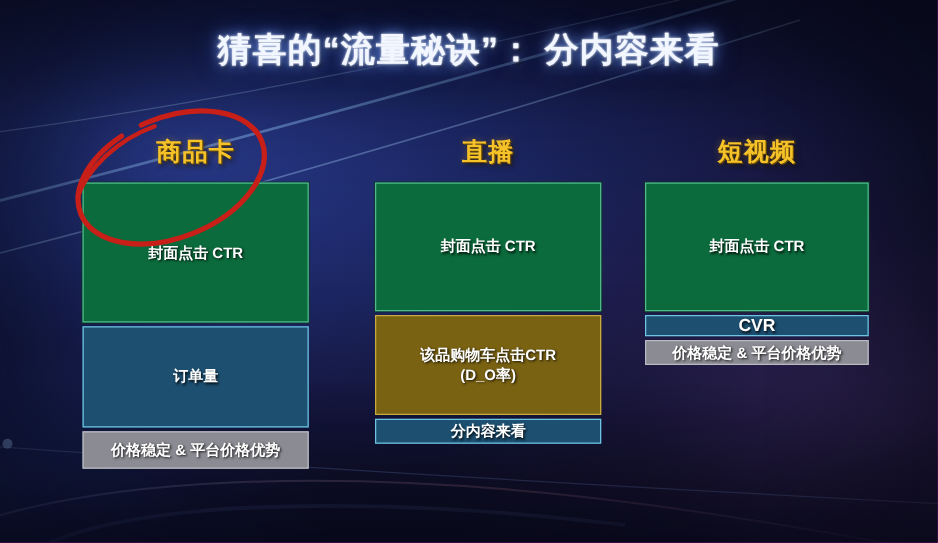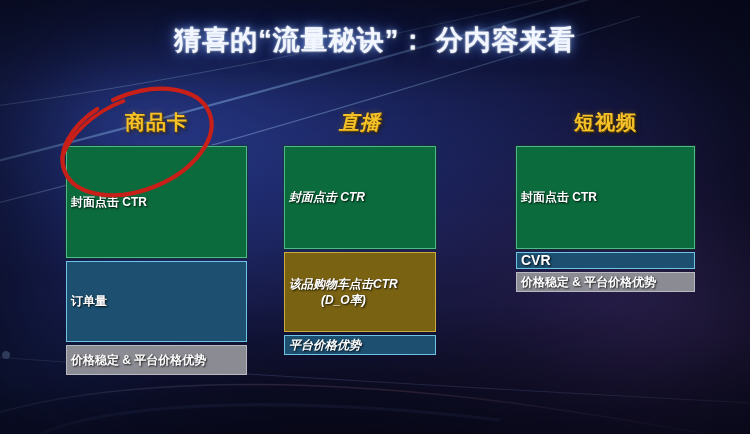--- a/index.html
+++ b/index.html
@@ -70,20 +70,21 @@
     letter-spacing: 1px;
     text-shadow: 1px 1px 0 #6a4a04, 2px 2px 4px rgba(0,0,0,0.7), 0 0 6px rgba(255,190,40,0.35);
     height: 28px;
     line-height: 28px;
     margin-bottom: 10px;
   }
   .box {
     box-sizing: border-box;
     display: flex;
     align-items: center;
+    justify-content: center;
     text-align: center;
     color: #ffffff;
     font-weight: bold;
     font-size: 12px;
     line-height: 1.35;
     text-shadow: 1px 1px 2px rgba(0,0,0,0.85);
     margin-bottom: 3px;
     padding: 2px 4px;
   }
   .box.green {
@@ -160,33 +161,33 @@
       <span>封面点击 CTR</span>
     </div>
     <div class="box blue" style="height:81px;">
       <span>订单量</span>
     </div>
     <div class="box grey" style="height:30px;">
       <span>价格稳定 &amp; 平台价格优势</span>
     </div>
   </div>
 
-  <div class="col" style="left:284px; width:152px;font-style:italic;">
+  <div class="col" style="left:300px; width:181px;">
     <div class="col-head">直播</div>
     <div class="box green" style="height:103px;">
       <span>封面点击 CTR</span>
     </div>
     <div class="box olive" style="height:80px;">
       <div>
         <span>该品购物车点击CTR</span>
         <span class="sub">(D_O率)</span>
       </div>
     </div>
     <div class="box blue" style="height:20px;">
-      <span>平台价格优势</span>
+      <span>分内容来看</span>
     </div>
   </div>
 
   <div class="col" style="left:516px; width:179px;">
     <div class="col-head">短视频</div>
     <div class="box green" style="height:103px;">
       <span>封面点击 CTR</span>
     </div>
     <div class="box blue" style="height:17px; font-size:14px;">
       <span>CVR</span>

